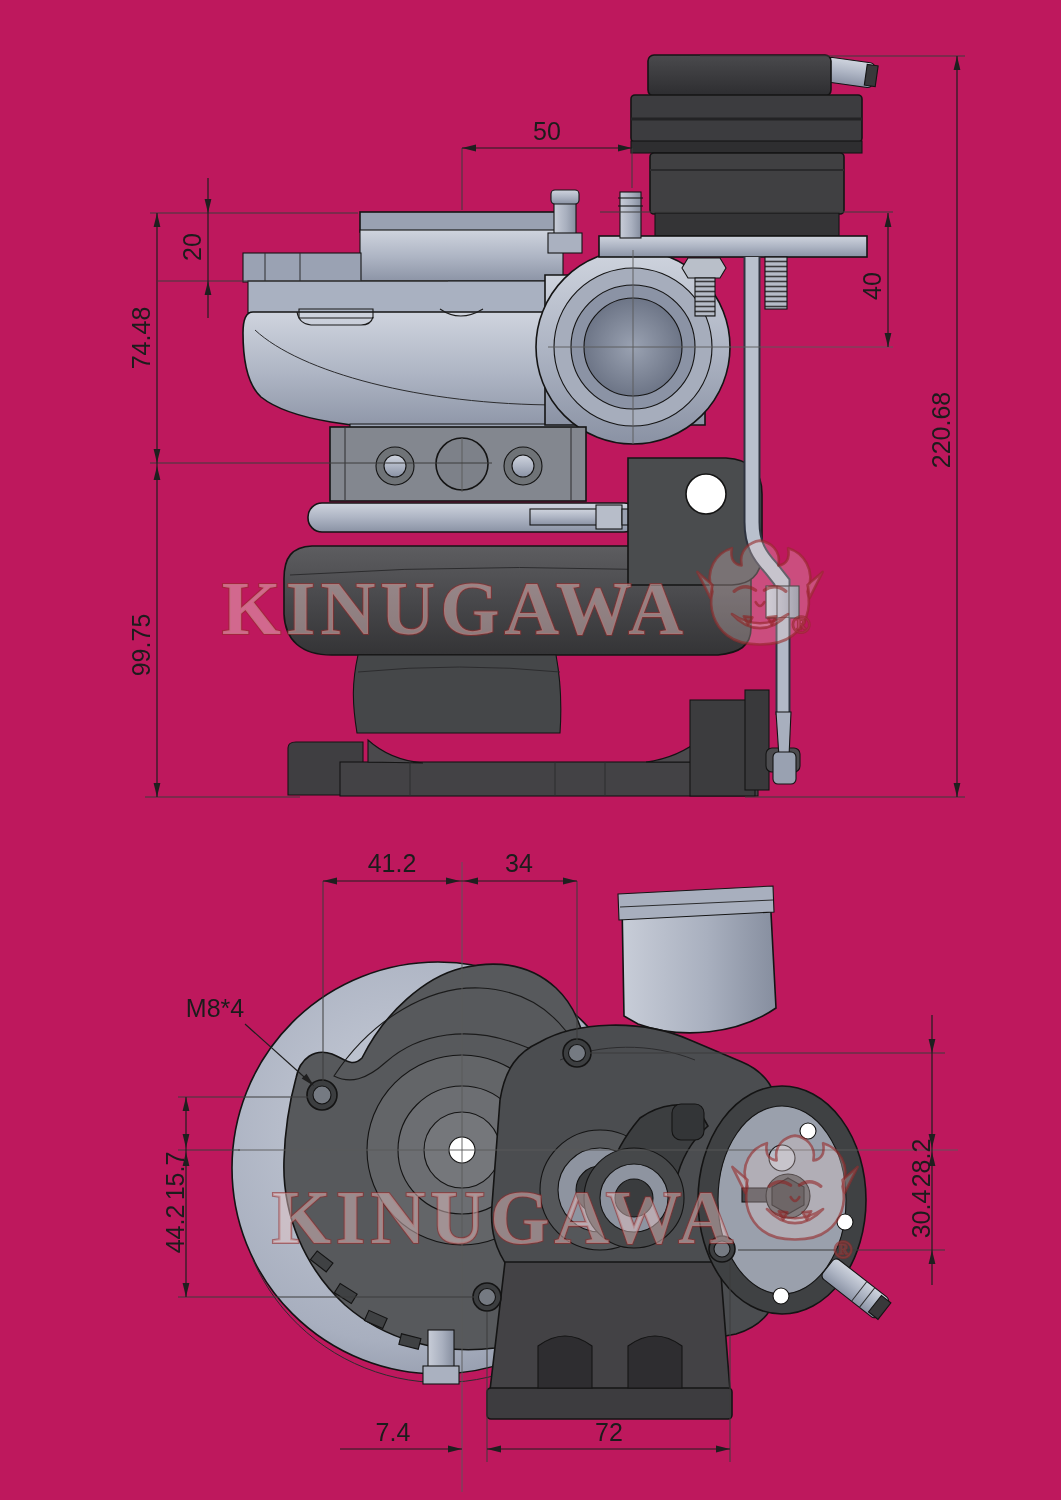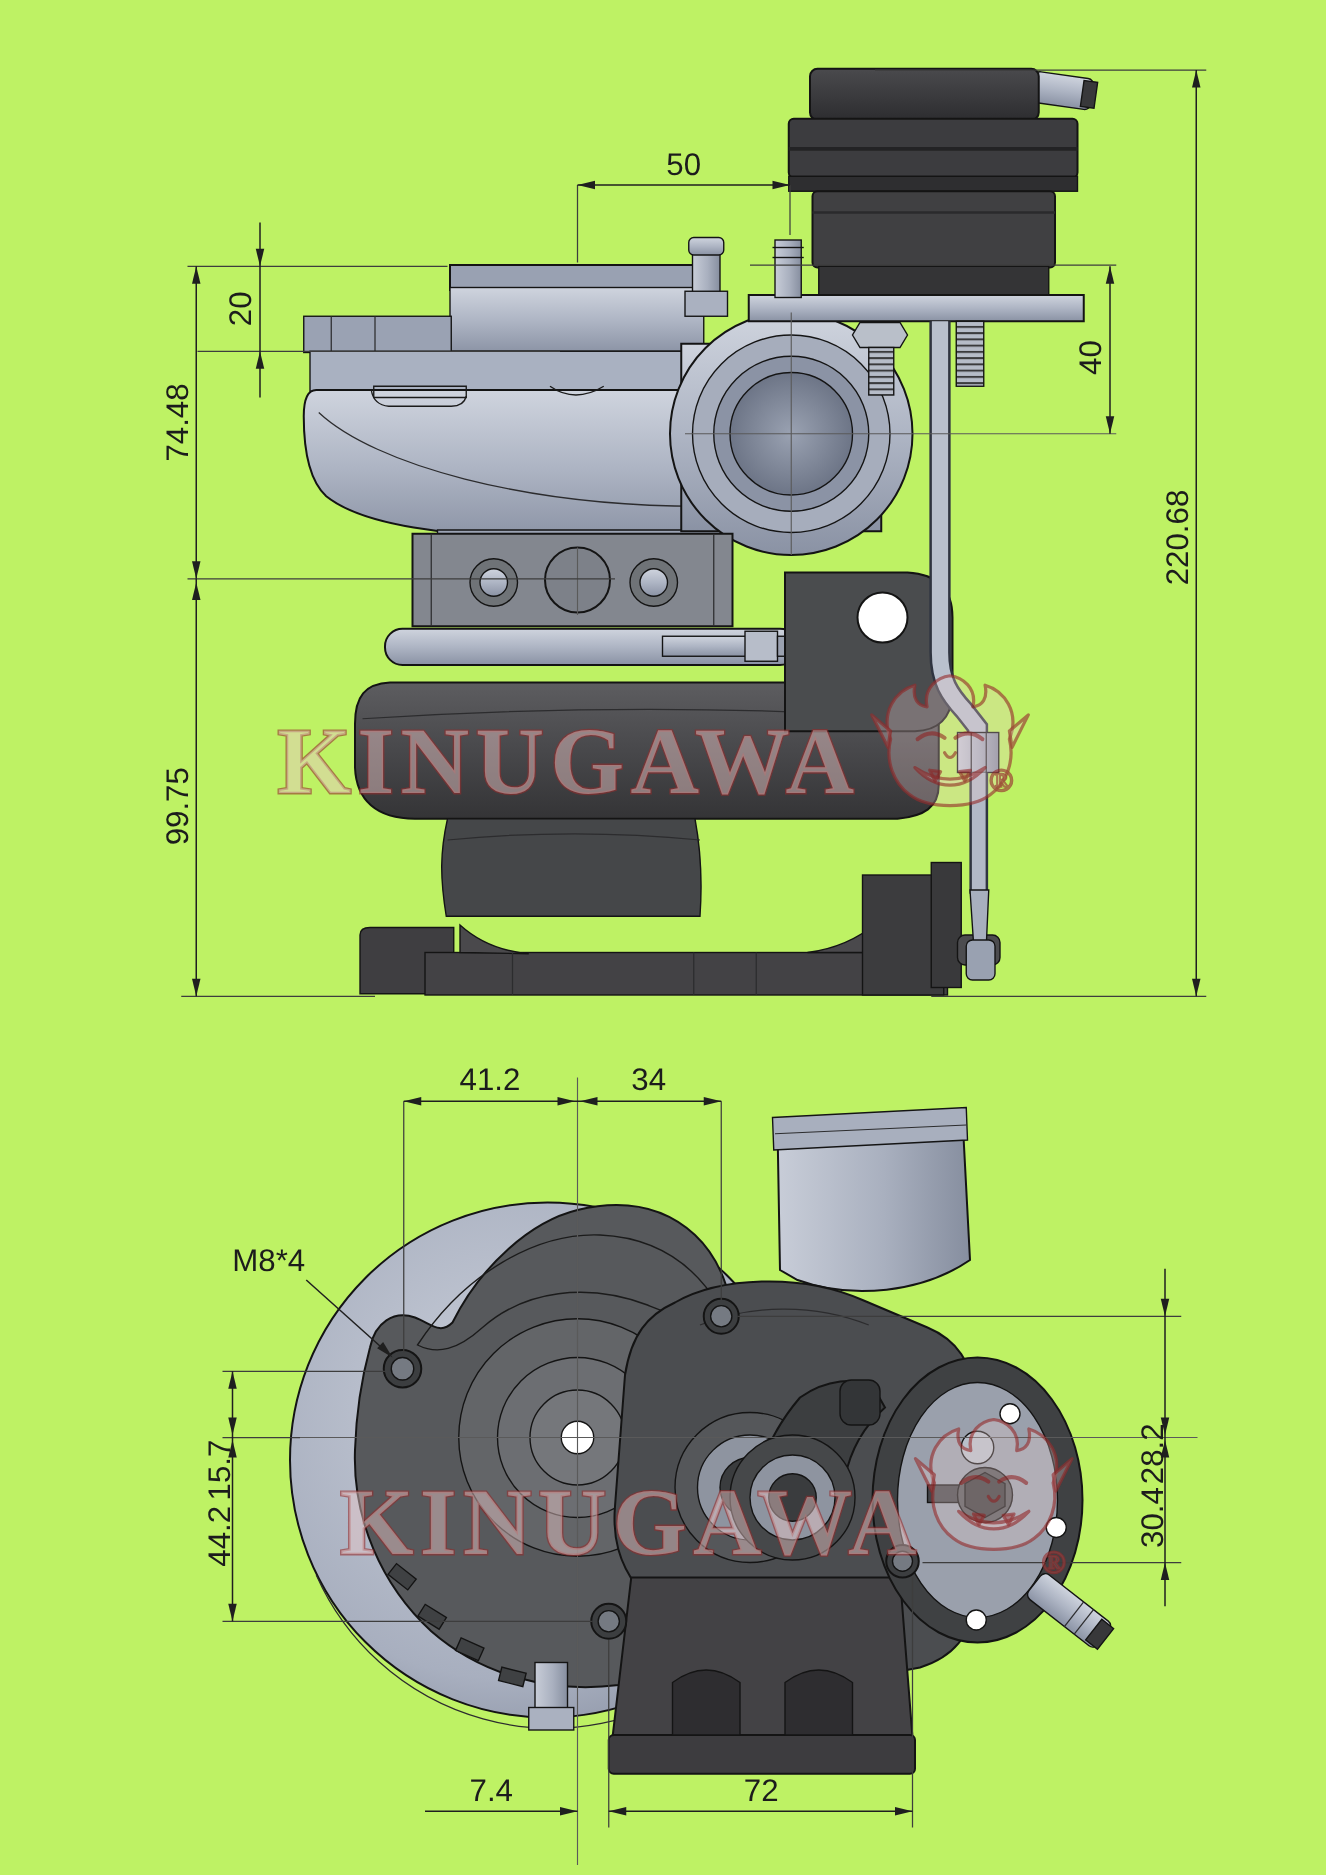--- a/index.html
+++ b/index.html
@@ -1,16 +1,16 @@
 <!DOCTYPE html>
 <html><head>
 <meta charset="utf-8">
 <style>
   html,body{margin:0;padding:0;background:#ffffff;}
-  .canvas{position:relative;width:1061px;height:1500px;background:#bef264;overflow:hidden;
+  .canvas{position:relative;width:1061px;height:1500px;background:#be185d;overflow:hidden;
           font-family:"Liberation Sans", sans-serif;}
   svg{position:absolute;left:0;top:0;}
   text.dim{font-family:"Liberation Sans", sans-serif;font-size:25px;fill:#1c1c1c;}
   text.wm{font-family:"Liberation Serif", serif;font-weight:bold;font-size:76px;
           letter-spacing:5px;fill:rgba(233,199,199,0.55);stroke:rgba(148,44,44,0.70);
           stroke-width:2.2px;paint-order:stroke;}
   text.reg{font-family:"Liberation Serif", serif;font-weight:bold;font-size:26px;
            fill:rgba(200,120,120,0.15);stroke:rgba(148,44,44,0.75);stroke-width:1.6px;paint-order:stroke;}
   .ext{stroke:#3d3d3d;stroke-width:1;fill:none;}
   .cl{stroke:#5a5a5a;stroke-width:0.9;fill:none;}

